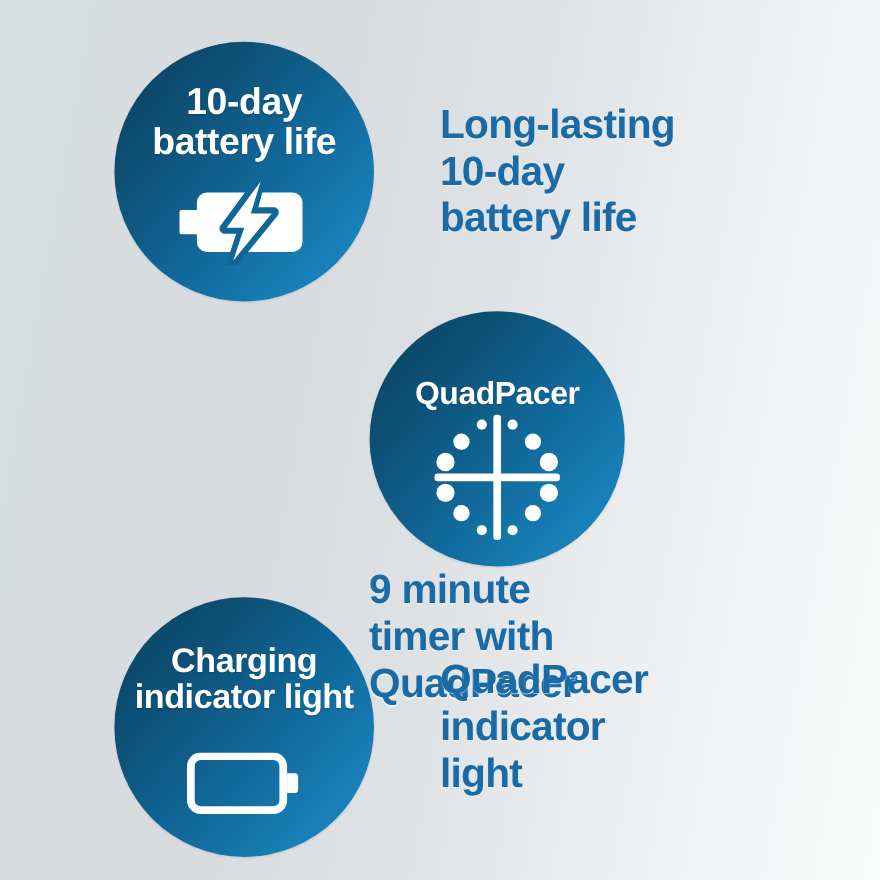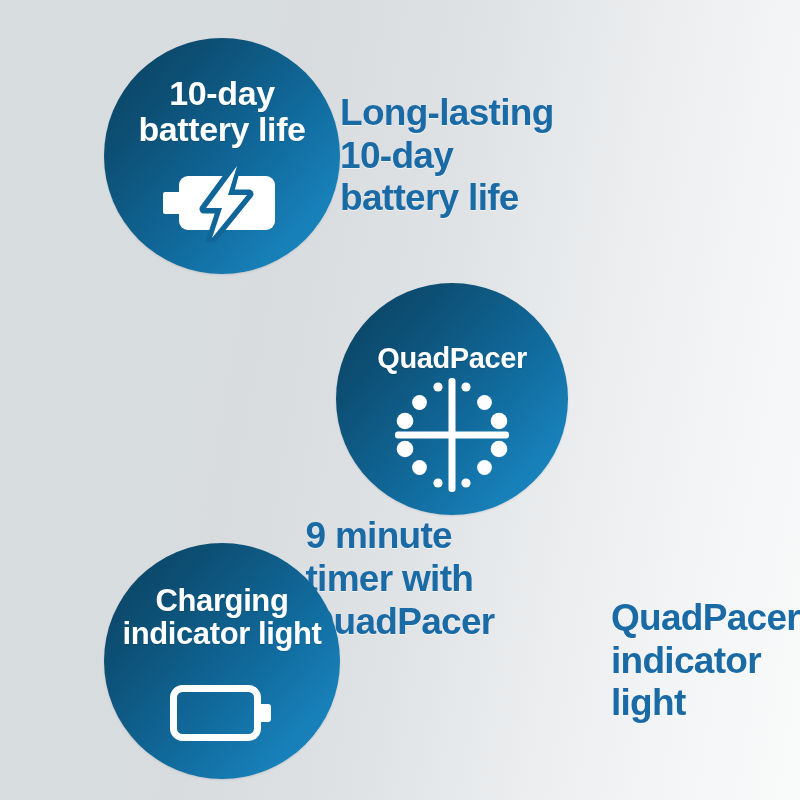--- a/index.html
+++ b/index.html
@@ -26,21 +26,21 @@
   .feature-row {
     position:absolute;
     left:0;
     width:800px;
     display:flex;
     align-items:center;
   }
 
   #row-0 { top:38px;  height:236px; }
   #row-1 { top:283px; height:232px;flex-direction:column; }
-  #row-2 { top:543px; height:236px;justify-content:space-between; }
+  #row-2 { top:543px; height:236px; }
 
   
   .badge {
     position:relative;
     flex:0 0 auto;
     margin-left:104px;
     width:236px; height:236px;
     border-radius:50%;
     background:linear-gradient(135deg,
         #0b4463 0%,
@@ -79,20 +79,21 @@
     margin-top:auto;
     margin-bottom:0;
     display:block;
   }
   #row-0 .badge-icon { margin-bottom:28px; }
   #row-1 .badge-icon { margin-bottom:18px; }
   #row-2 .badge-icon { margin-bottom:34px; }
 
   
   .feature-heading {
+    margin-left:60px;
     color:#1a6ba5;
     font-size:37px;
     font-weight:bold;
     line-height:1.16;
     letter-spacing:-0.7px;
     white-space:pre-line;
     text-shadow:0 1px 0 rgba(255,255,255,.55);
   }
 </style>
 </head>

